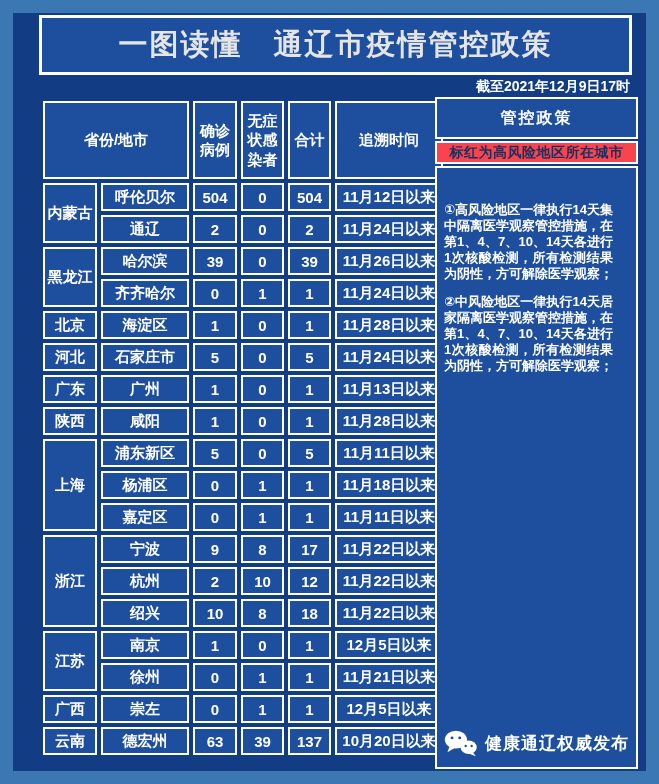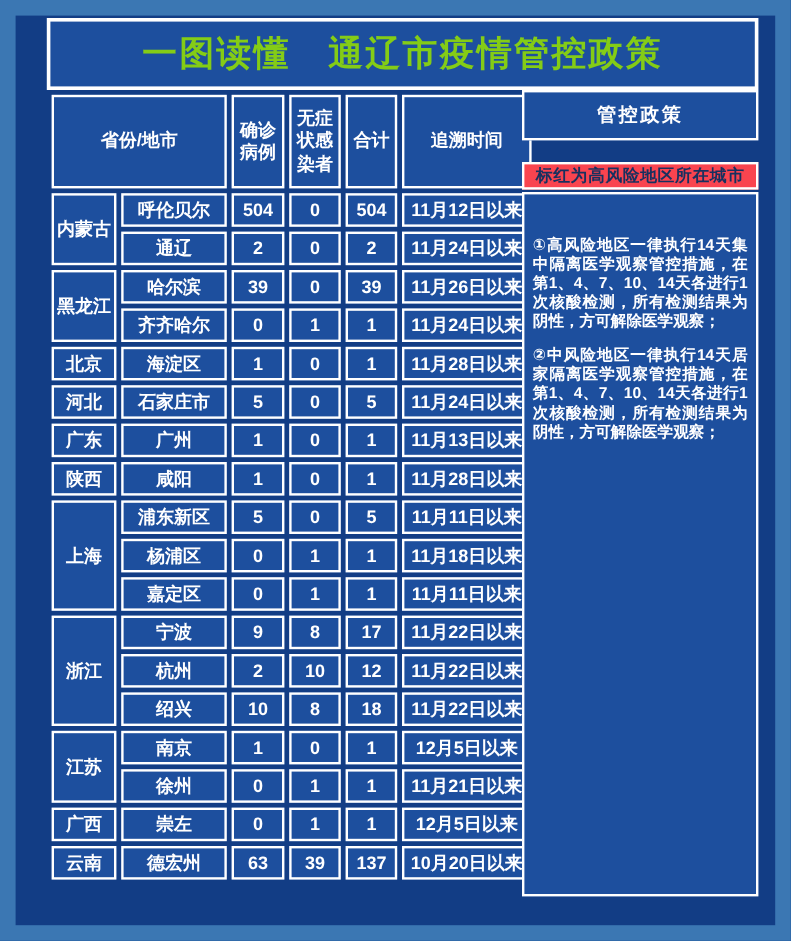--- a/index.html
+++ b/index.html
@@ -12,21 +12,21 @@
   .panel{
     position:absolute;left:13px;top:13px;width:633px;height:758px;
     background:#123D85;box-sizing:border-box;padding:2px 14px 0 14px;
   }
   .title-box{
     border:3px solid #fff;background:#1D4F9E;height:60px;
     box-sizing:border-box;margin-left:12px;
     display:flex;align-items:center;justify-content:center;
   }
   .title-box h1{
-    margin:0;color:#84cc16;font-size:29px;font-weight:bold;letter-spacing:2px;
+    margin:0;color:#e5e5e5;font-size:29px;font-weight:bold;letter-spacing:2px;
   }
   .date-line{
     height:20px;line-height:20px;text-align:right;color:#fff;font-size:14px;
     margin:1px 2px 1px 0;font-weight:bold;
   }
   .main{display:flex;align-items:stretch;height:672px;}
   .left{width:404px;box-sizing:border-box;padding-left:12px;}
   table.grid{
     border-collapse:separate;border-spacing:4px;width:100%;table-layout:fixed;
   }
@@ -41,54 +41,55 @@
   td.lv-mid{background:#F8D366;color:#17305F;}
   .right{
     flex:1;margin-left:4px;display:flex;flex-direction:column;
   }
   .pol-header{
     border:2px solid #fff;background:#1D4F9E;color:#fff;height:42px;
     box-sizing:border-box;display:flex;align-items:center;justify-content:center;
     font-size:16px;font-weight:bold;letter-spacing:2px;
   }
   .legend{
-    border:2px solid #fff;height:23px;box-sizing:border-box;margin-top:18px;
+    border:2px solid #fff;height:23px;box-sizing:border-box;margin-top:2px;
     display:flex;align-items:center;justify-content:center;
     font-size:14px;font-weight:bold;color:#17305F;letter-spacing:0.5px;
   }
   .legend.high{background:#F9444F;}
   .legend.mid{background:#F8D366;}
   .pol-body{
     border:2px solid #fff;background:#1D4F9E;flex:1;margin-top:2px;
     box-sizing:border-box;padding:34px 7px 8px 7px;
     display:flex;flex-direction:column;justify-content:space-between;
     overflow:hidden;
   }
   .pol-text p{
-    margin:0 0 12px 0;color:#fff;font-size:13px;line-height:16px;
+    margin:0 16px 12px 0;color:#fff;font-size:13px;line-height:16px;
     font-weight:bold;text-align:justify;
   }
   .pol-footer{
     display:flex;align-items:center;justify-content:center;gap:7px;
     padding-bottom:2px;
   }
   .pol-footer .wx{width:34px;height:28px;flex:none;}
   .pol-footer span{
     color:#fff;font-size:17px;font-weight:bold;letter-spacing:1px;white-space:nowrap;
   }
 </style>
 </head>
 <body>
 
 <div class="panel">
 
   <div class="title-box">
     <h1>一图读懂　通辽市疫情管控政策</h1>
   </div>
 
+  <div class="date-line">截至2021年12月9日17时</div>
 
   <div class="main">
 
     <div class="left">
       <table class="grid">
         <colgroup>
           <col style="width:54px">
             <col style="width:88px">
             <col style="width:44px">
           <col style="width:43px">
@@ -247,17 +248,30 @@
     </div>
 
     <div class="right">
       <div class="pol-header">管控政策</div>
       <div class="legend high">标红为高风险地区所在城市</div>
       <div class="pol-body">
         <div class="pol-text">
           <p>①高风险地区一律执行14天集中隔离医学观察管控措施，在第1、4、7、10、14天各进行1次核酸检测，所有检测结果为阴性，方可解除医学观察；</p>
           <p>②中风险地区一律执行14天居家隔离医学观察管控措施，在第1、4、7、10、14天各进行1次核酸检测，所有检测结果为阴性，方可解除医学观察；</p>
         </div>
+        <div class="pol-footer">
+          <svg class="wx" viewBox="0 0 40 32" xmlns="http://www.w3.org/2000/svg">
+            <ellipse cx="14" cy="12" rx="13" ry="10.5" fill="#ffffff"></ellipse>
+            <polygon points="7,19 4,27 14,21" fill="#ffffff"></polygon>
+            <circle cx="9.5" cy="10" r="1.7" fill="#1D4F9E"></circle>
+            <circle cx="18.5" cy="10" r="1.7" fill="#1D4F9E"></circle>
+            <ellipse cx="29" cy="21" rx="9.5" ry="8" fill="#ffffff"></ellipse>
+            <polygon points="34,27 37.5,31.5 29.5,28.5" fill="#ffffff"></polygon>
+            <circle cx="25.5" cy="19.5" r="1.4" fill="#1D4F9E"></circle>
+            <circle cx="32.5" cy="19.5" r="1.4" fill="#1D4F9E"></circle>
+          </svg>
+          <span>健康通辽权威发布</span>
+        </div>
       </div>
     </div>
 
   </div>
 </div>
 
 </body></html>

